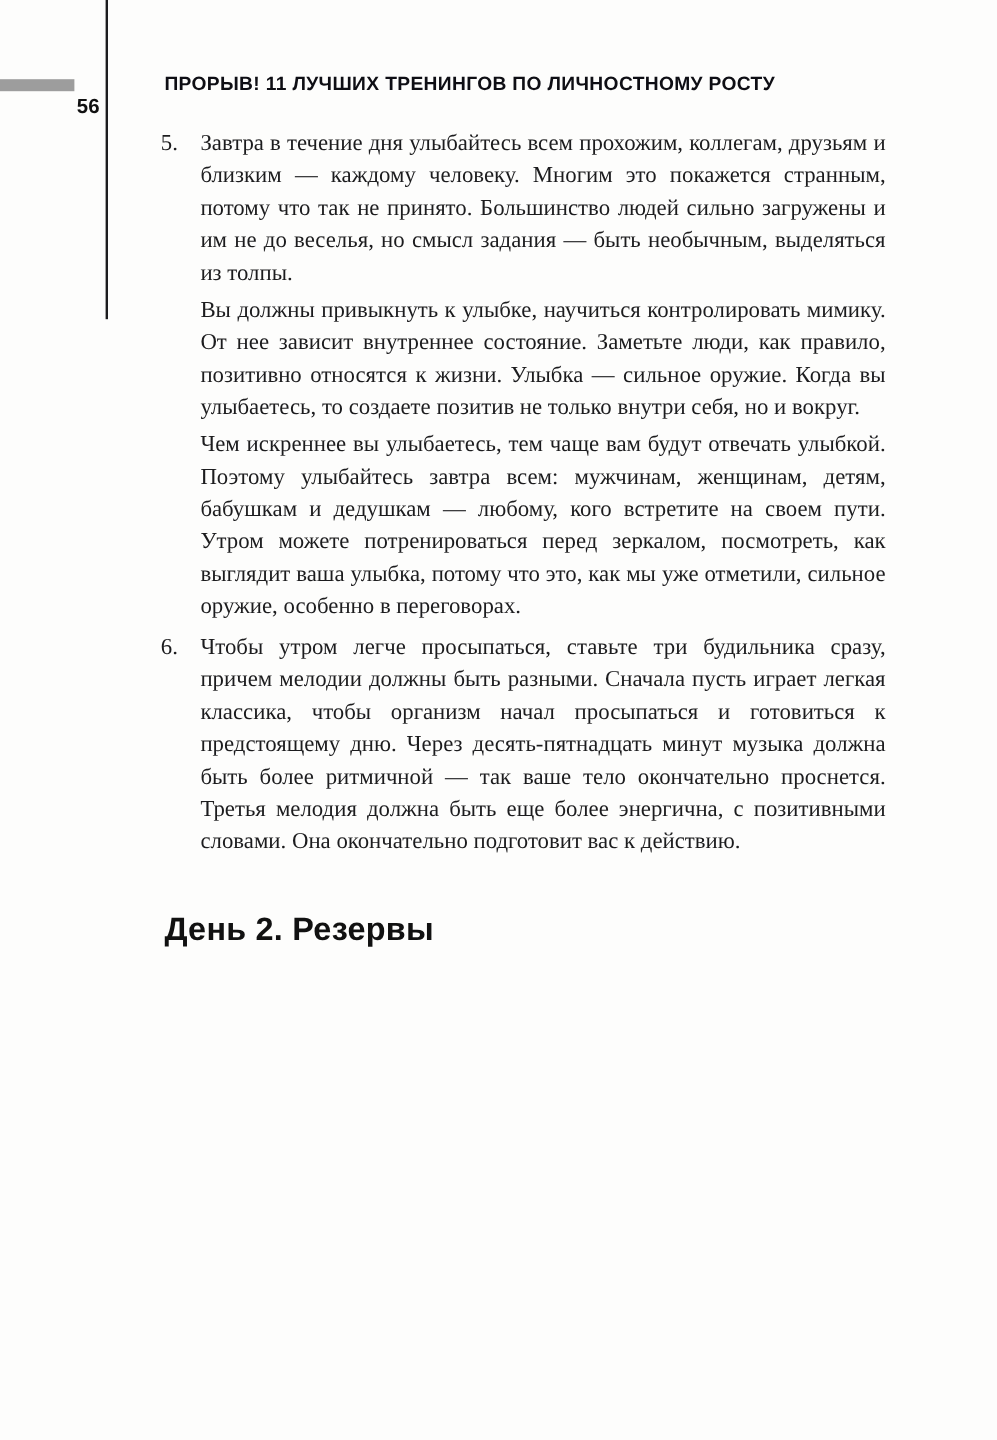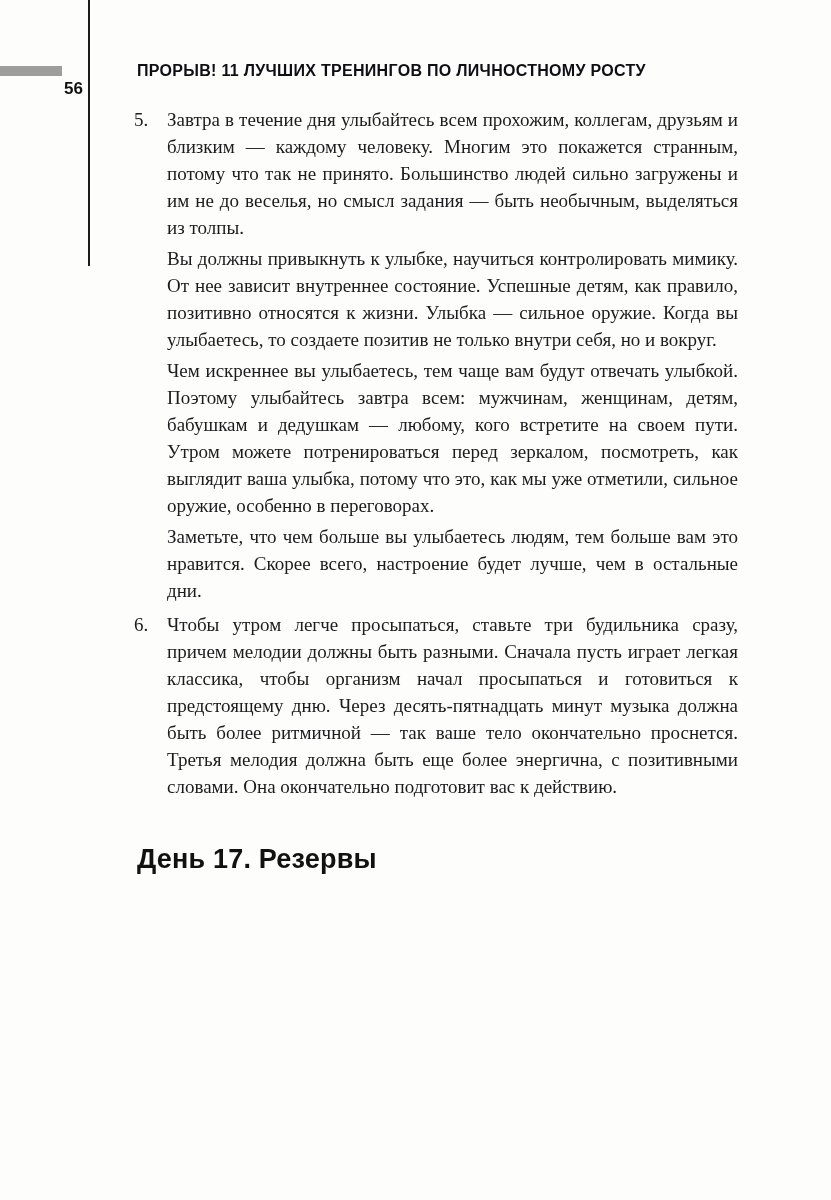--- a/index.html
+++ b/index.html
@@ -94,28 +94,27 @@
 
   <div class="page-number">56</div>
 
   <div class="running-header">ПРОРЫВ! 11 ЛУЧШИХ ТРЕНИНГОВ ПО ЛИЧНОСТНОМУ РОСТУ</div>
 
   <div class="content">
 
     <div class="list-item">
       <span class="list-number">5.</span>
       <p>Завтра в течение дня улыбайтесь всем прохожим, коллегам, друзьям и близким — каждому человеку. Многим это покажется странным, потому что так не принято. Большинство людей сильно загружены и им не до веселья, но смысл задания — быть необычным, выделяться из толпы.</p>
-      <p>Вы должны привыкнуть к улыбке, научиться контролировать мимику. От нее зависит внутреннее состояние. Успешные детям, как правило, позитивно относятся к жизни. Улыбка — сильное оружие. Когда вы улыбаетесь, то создаете позитив не только внутри себя, но и вокруг.</p>
+      <p>Вы должны привыкнуть к улыбке, научиться контролировать мимику. От нее зависит внутреннее состояние. Заметьте люди, как правило, позитивно относятся к жизни. Улыбка — сильное оружие. Когда вы улыбаетесь, то создаете позитив не только внутри себя, но и вокруг.</p>
       <p>Чем искреннее вы улыбаетесь, тем чаще вам будут отвечать улыбкой. Поэтому улыбайтесь завтра всем: мужчинам, женщинам, детям, бабушкам и дедушкам — любому, кого встретите на своем пути. Утром можете потренироваться перед зеркалом, посмотреть, как выглядит ваша улыбка, потому что это, как мы уже отметили, сильное оружие, особенно в переговорах.</p>
-      <p>Заметьте, что чем больше вы улыбаетесь людям, тем больше вам это нравится. Скорее всего, настроение будет лучше, чем в остальные дни.</p>
     </div>
 
     <div class="list-item">
       <span class="list-number">6.</span>
       <p>Чтобы утром легче просыпаться, ставьте три будильника сразу, причем мелодии должны быть разными. Сначала пусть играет легкая классика, чтобы организм начал просыпаться и готовиться к предстоящему дню. Через десять-пятнадцать минут музыка должна быть более ритмичной — так ваше тело окончательно проснется. Третья мелодия должна быть еще более энергична, с позитивными словами. Она окончательно подготовит вас к действию.</p>
     </div>
 
-    <h2 class="section-heading">День 17. Резервы</h2>
+    <h2 class="section-heading">День 2. Резервы</h2>
 
 
   </div>
 
 </div>
 
 </body></html>

